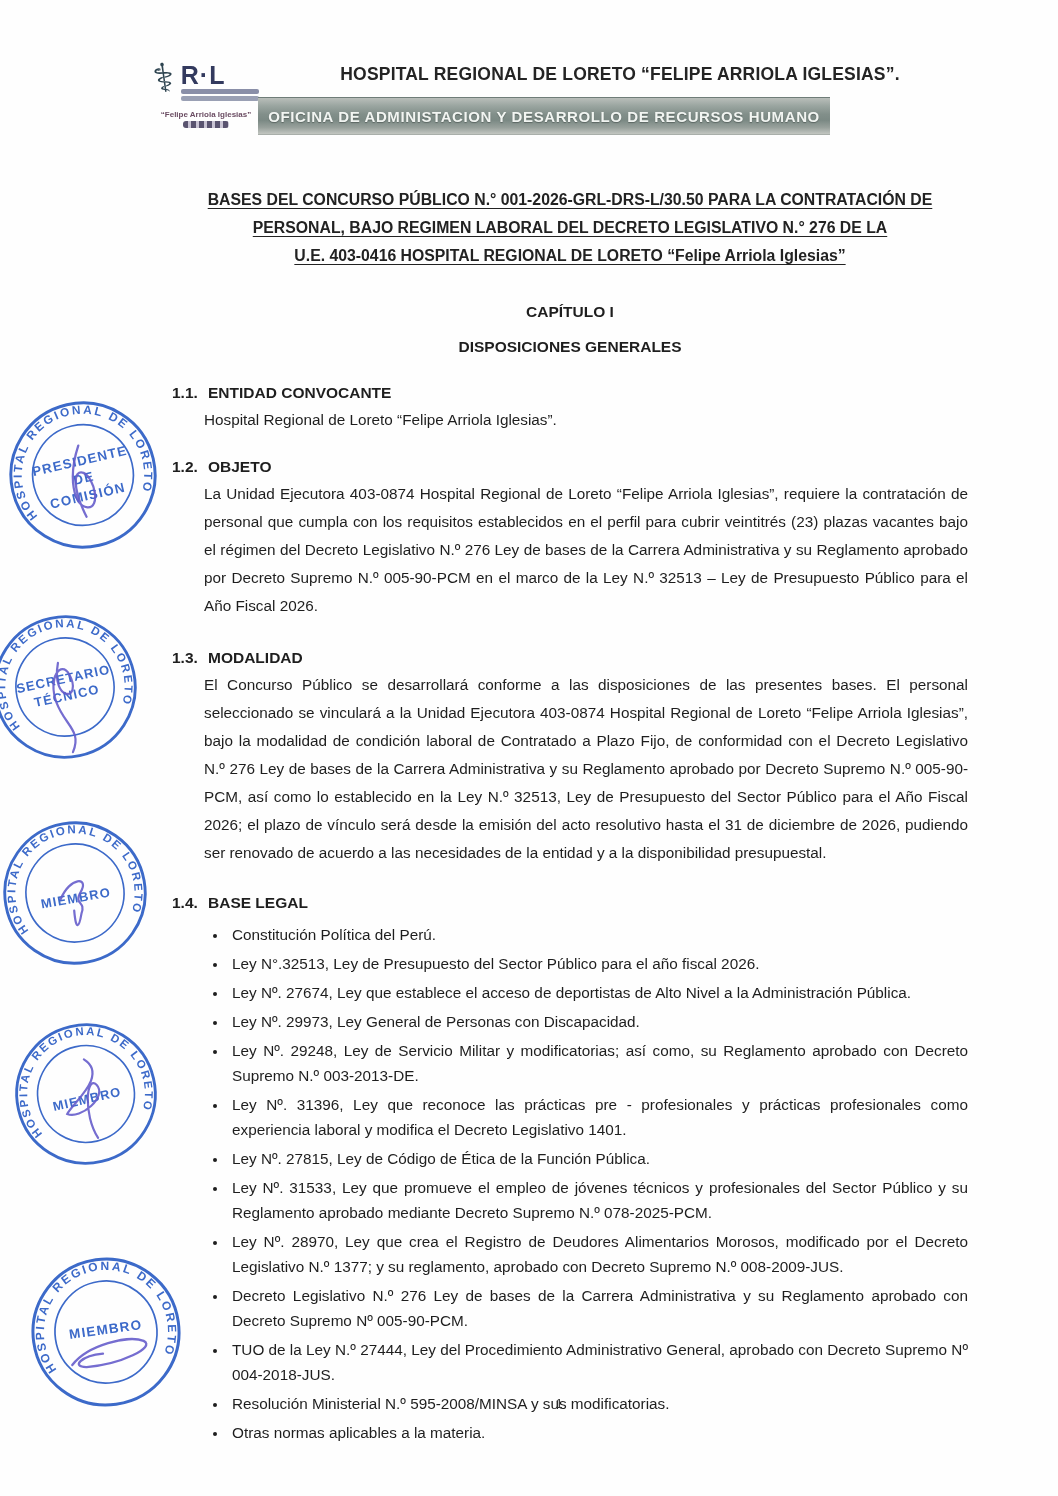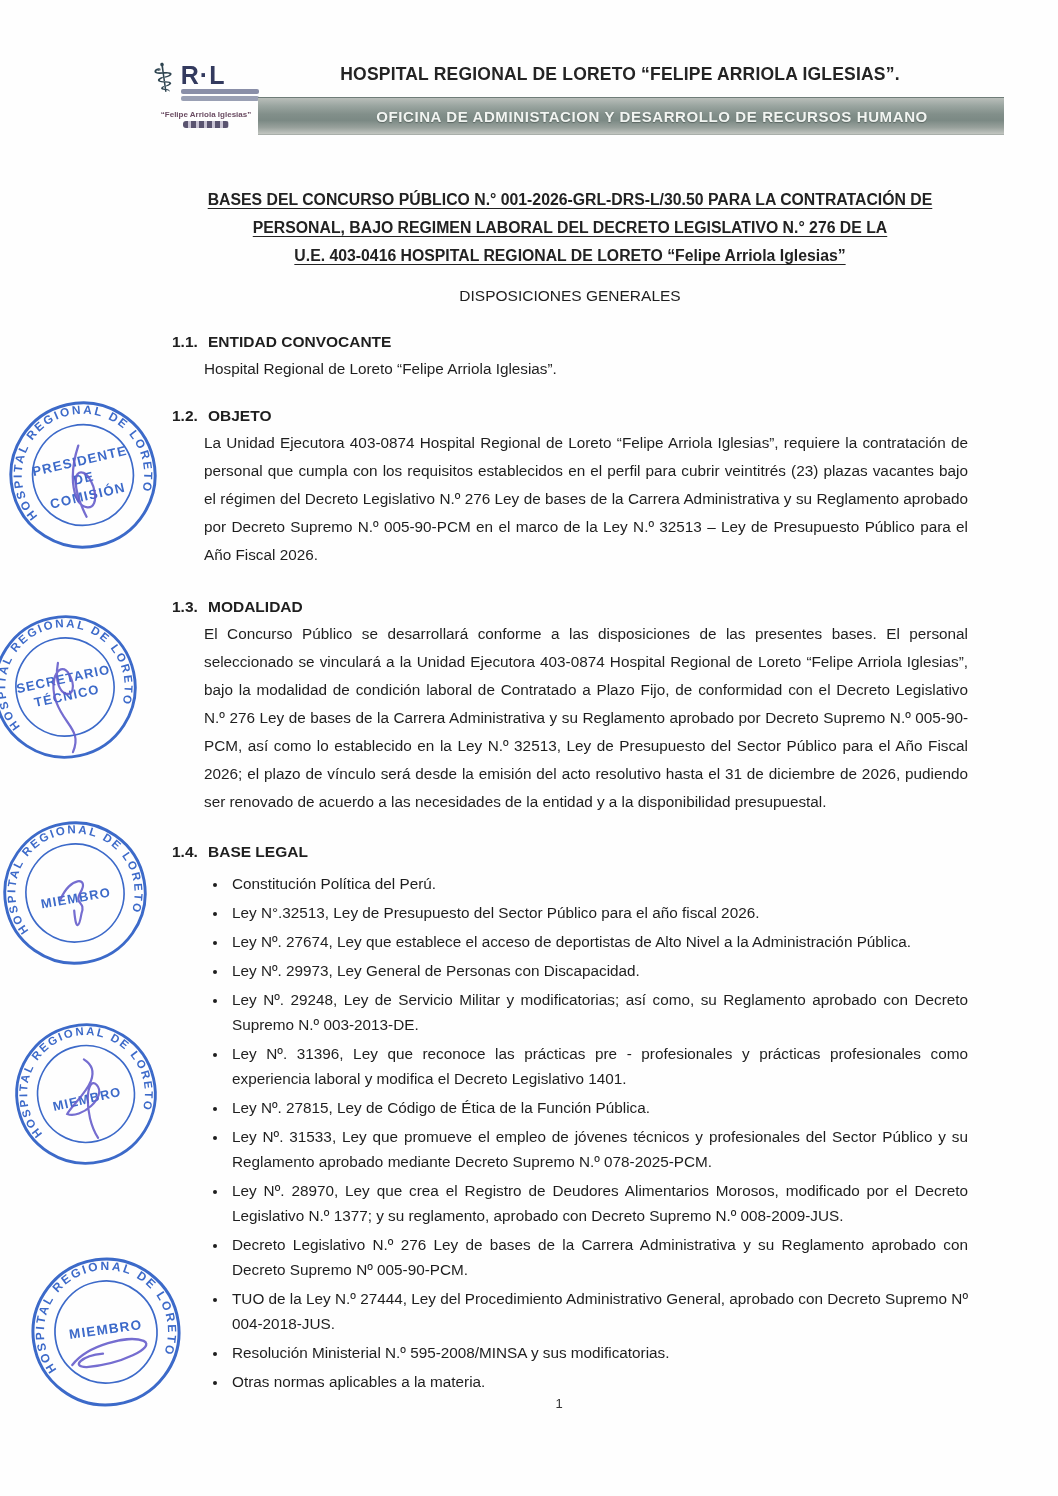--- a/index.html
+++ b/index.html
@@ -26,35 +26,35 @@
   .logo-bar{width:78px;height:5px;background:#8a8fa8;border-radius:2px;margin-top:2px;box-shadow:0 7px 0 #9aa0b4;}
   .logo-caption{margin-top:12px;font-size:8px;font-weight:bold;color:#6b4d63;white-space:nowrap;}
   .logo-squiggle{margin-top:2px;width:46px;height:7px;background:
     repeating-linear-gradient(90deg,#5a5470 0 5px,#c9c4d4 5px 8px);border-radius:3px;}
   .hdr-title{
     position:absolute;left:300px;top:8px;width:640px;
     font-size:17.5px;font-weight:bold;color:#242424;letter-spacing:.2px;
     text-align:center;white-space:nowrap;
   }
   .banner{
-    position:absolute;left:258px;top:41px;width:704px;height:36px;
+    position:absolute;left:258px;top:41px;width:572px;height:36px;
     background:linear-gradient(180deg,#b9beba 0%,#9aa5a0 22%,#828f8a 45%,#7b8984 62%,#98a19c 82%,#c2c6c1 100%);
     border-top:1px solid #6f7d78;border-bottom:1px solid #a9aFaa;
-    display:flex;align-items:center;justify-content:center;padding-left:42px;
+    display:flex;align-items:center;justify-content:center;
   }
   .banner span{
     color:#f2f5f2;font-size:15px;font-weight:bold;letter-spacing:.6px;
     text-shadow:0 1px 1px rgba(60,70,66,.55);
   }
   
   .main{position:absolute;top:186px;left:172px;width:796px;}
   .doc-title{text-align:center;font-weight:bold;font-size:15.8px;line-height:28px;color:#222;}
   .doc-title .tl{text-decoration:underline;text-underline-offset:3px;}
   .chapter{margin-top:33px;text-align:center;font-weight:bold;font-size:15.5px;}
-  .subtitle{margin-top:17px;text-align:center;font-weight:normal;font-size:15.5px;}
+  .subtitle{margin-top:17px;text-align:center;font-weight:bold;font-size:15.5px;}
   .sec{margin-top:0;}
   .sec-head{display:flex;font-weight:bold;font-size:15.5px;line-height:26px;}
   .sec-num{width:36px;flex:0 0 36px;}
   .sec-body{margin-left:32px;font-size:15.3px;line-height:28px;text-align:justify;}
   .mt-s1{margin-top:24px;}
   .mt-s2{margin-top:20px;}
   .mt-s3{margin-top:25px;}
   .mt-s4{margin-top:23px;}
   ul.legal{
     margin:6px 0 0 32px;padding-left:24px;
@@ -101,20 +101,21 @@
   </div>
 
   <div class="main">
 
     <div class="doc-title">
       <div><span class="tl">BASES DEL CONCURSO PÚBLICO N.° 001-2026-GRL-DRS-L/30.50 PARA LA CONTRATACIÓN DE</span></div>
       <div><span class="tl">PERSONAL, BAJO REGIMEN LABORAL DEL DECRETO LEGISLATIVO N.° 276 DE LA</span></div>
       <div><span class="tl">U.E. 403-0416 HOSPITAL REGIONAL DE LORETO “Felipe Arriola Iglesias”</span></div>
     </div>
 
+    <div class="chapter">CAPÍTULO I</div>
     <div class="subtitle">DISPOSICIONES GENERALES</div>
 
     <div class="sec mt-s1">
       <div class="sec-head">
         <span class="sec-num">1.1.</span>
         <span>ENTIDAD CONVOCANTE</span>
       </div>
       <div class="sec-body">Hospital Regional de Loreto “Felipe Arriola Iglesias”.</div>
     </div>
 

